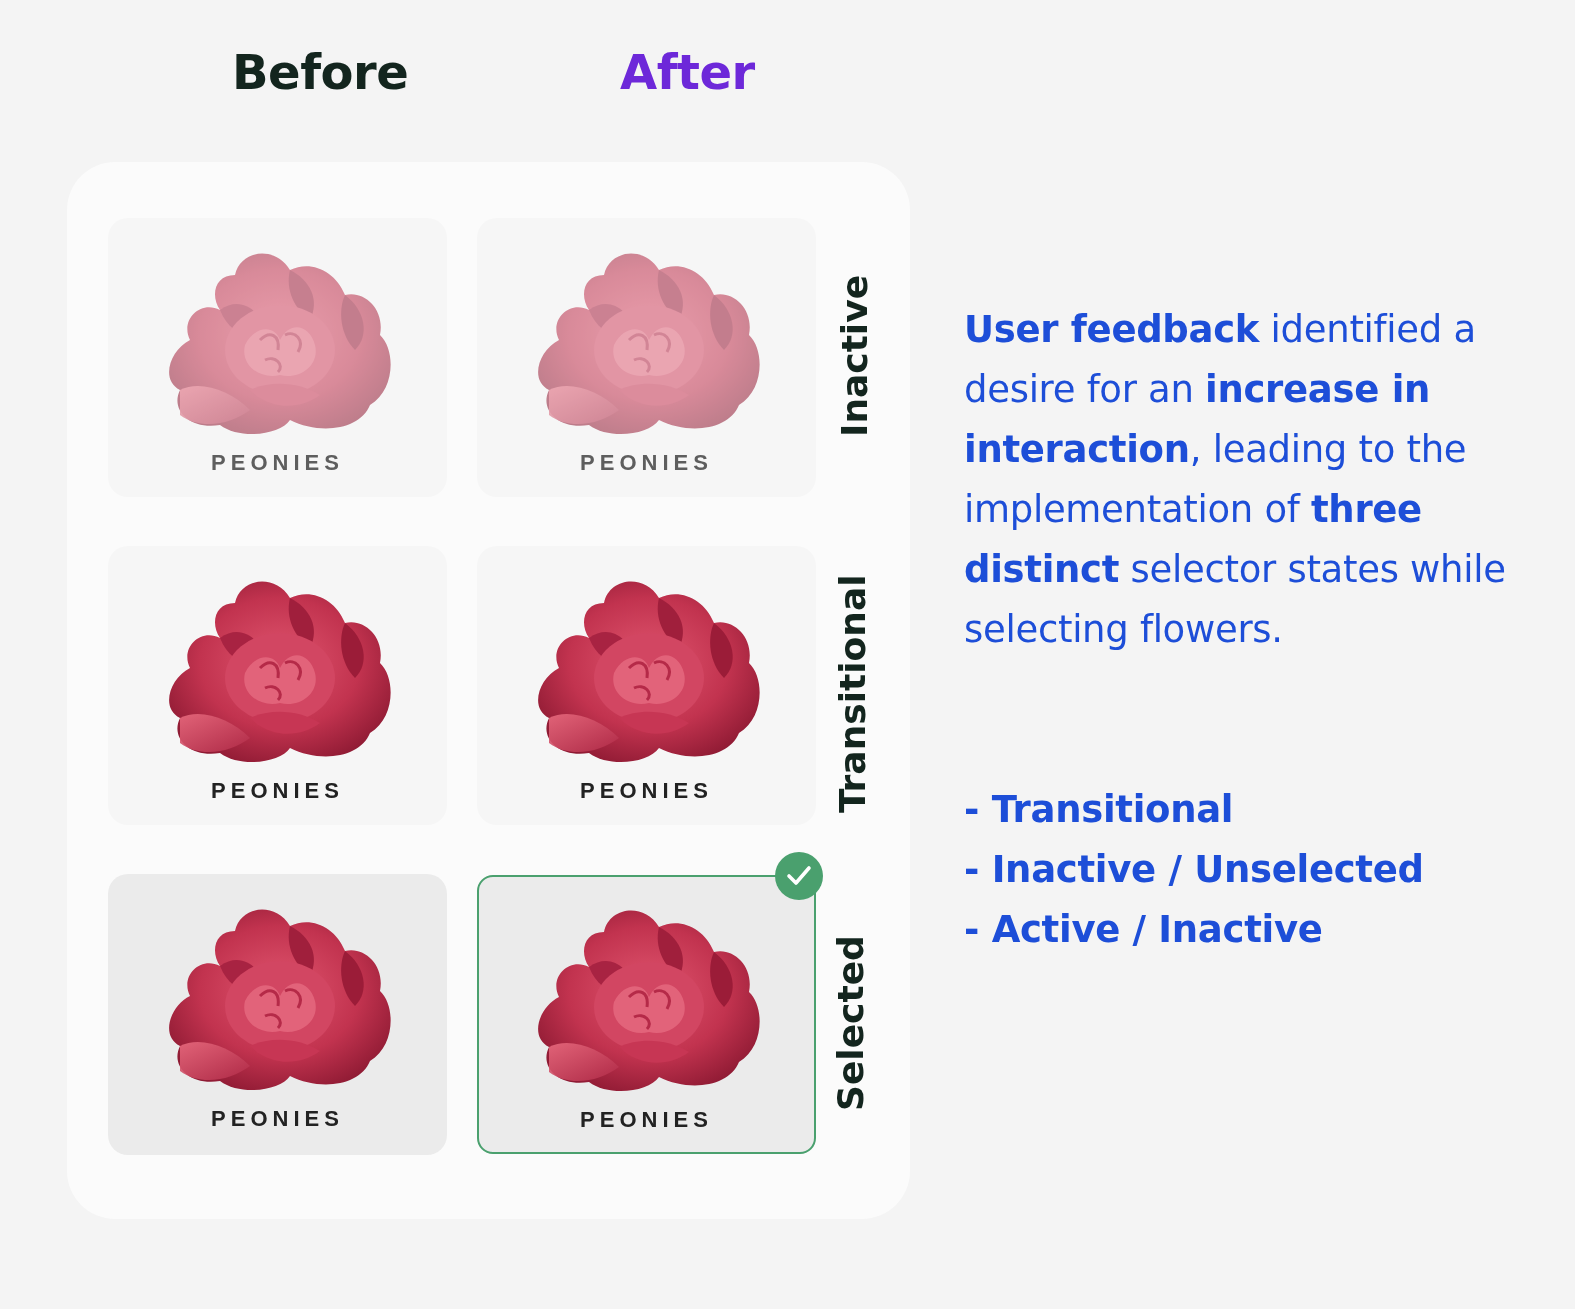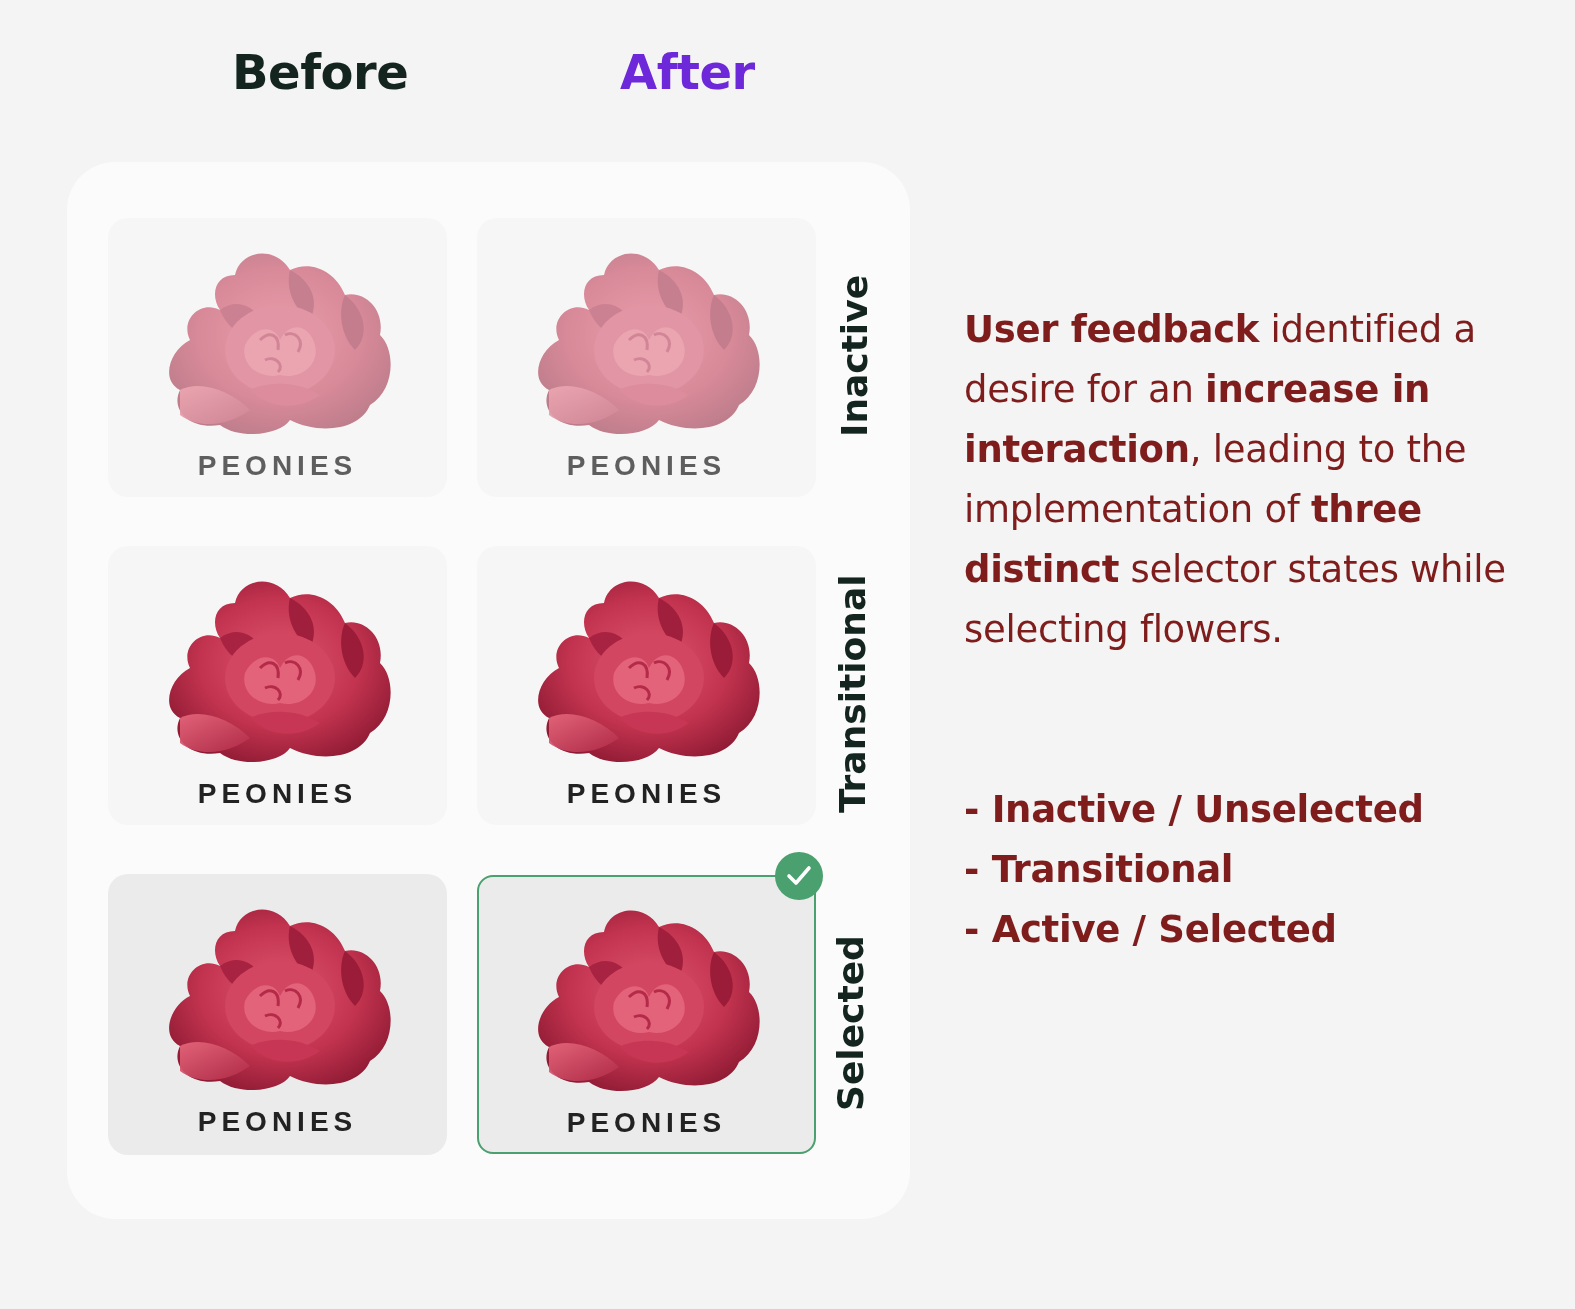--- a/index.html
+++ b/index.html
@@ -43,21 +43,21 @@
       position: absolute; left: 52px; top: 22px;
       width: 236px; height: 200px;
     }
     .flower svg { width: 100%; height: 100%; display: block; }
     .flower.faded { opacity: 0.55; }
 
     .label {
       position: absolute; left: 0; right: 0; top: 232px;
       text-align: center;
       font-family: "Liberation Sans", sans-serif;
-      font-weight: 700; font-size: 28px; letter-spacing: 5px;
+      font-weight: 700; font-size: 22px; letter-spacing: 5px;
       color: #222;
     }
     .label.faded { color: #5e5e5e; }
 
     .check-badge {
       position: absolute; width: 48px; height: 48px; border-radius: 50%;
       background: #4aa06e; left: 775px; top: 852px;
       display: flex; align-items: center; justify-content: center;
     }
 
@@ -67,21 +67,21 @@
       font-weight: 600; font-size: 36px;
       color: #13251e;
       transform: rotate(-90deg);
       transform-origin: left top;
       white-space: nowrap;
     }
 
     .desc {
       position: absolute; left: 964px; top: 300px; width: 600px;
       font-family: "DejaVu Sans", sans-serif;
-      font-size: 37px; line-height: 60px; color: #7f1d1d;
+      font-size: 37px; line-height: 60px; color: #1d4ed8;
       letter-spacing: -0.3px;
     }
     .desc b { font-weight: 800; }
     .desc .gap { height: 60px; }
     .desc .medium { font-weight: 600; }
   </style>
 </head>
 <body>
 
 <div class="stage">
@@ -150,23 +150,23 @@
   <div class="state-label" style="left:834px; top:437px;">Inactive</div>
   <div class="state-label" style="left:832px; top:813px;">Transitional</div>
   <div class="state-label" style="left:830px; top:1111px;">Selected</div>
 
   <div class="desc">
     <p>
       <b>User feedback</b><span> identified a desire for an </span><b>increase in interaction</b><span>, leading to the implementation of </span><b>three distinct</b><span> selector states while selecting flowers.</span>
     </p>
     <div class="gap"></div>
     <div class="gap"></div>
+    <p class="medium">- Transitional</p>
     <p class="medium">- Inactive / Unselected</p>
-    <p class="medium">- Transitional</p>
-    <p class="medium">- Active / Selected</p>
+    <p class="medium">- Active / Inactive</p>
   </div>
 
   <svg width="0" height="0" style="position:absolute">
     <defs>
       <radialGradient id="pg" cx="50%" cy="45%" r="60%">
         <stop offset="0%" stop-color="#e0566f"></stop>
         <stop offset="60%" stop-color="#c2334f"></stop>
         <stop offset="100%" stop-color="#8e1a33"></stop>
       </radialGradient>
       <linearGradient id="pl" x1="0" y1="0" x2="1" y2="1">

